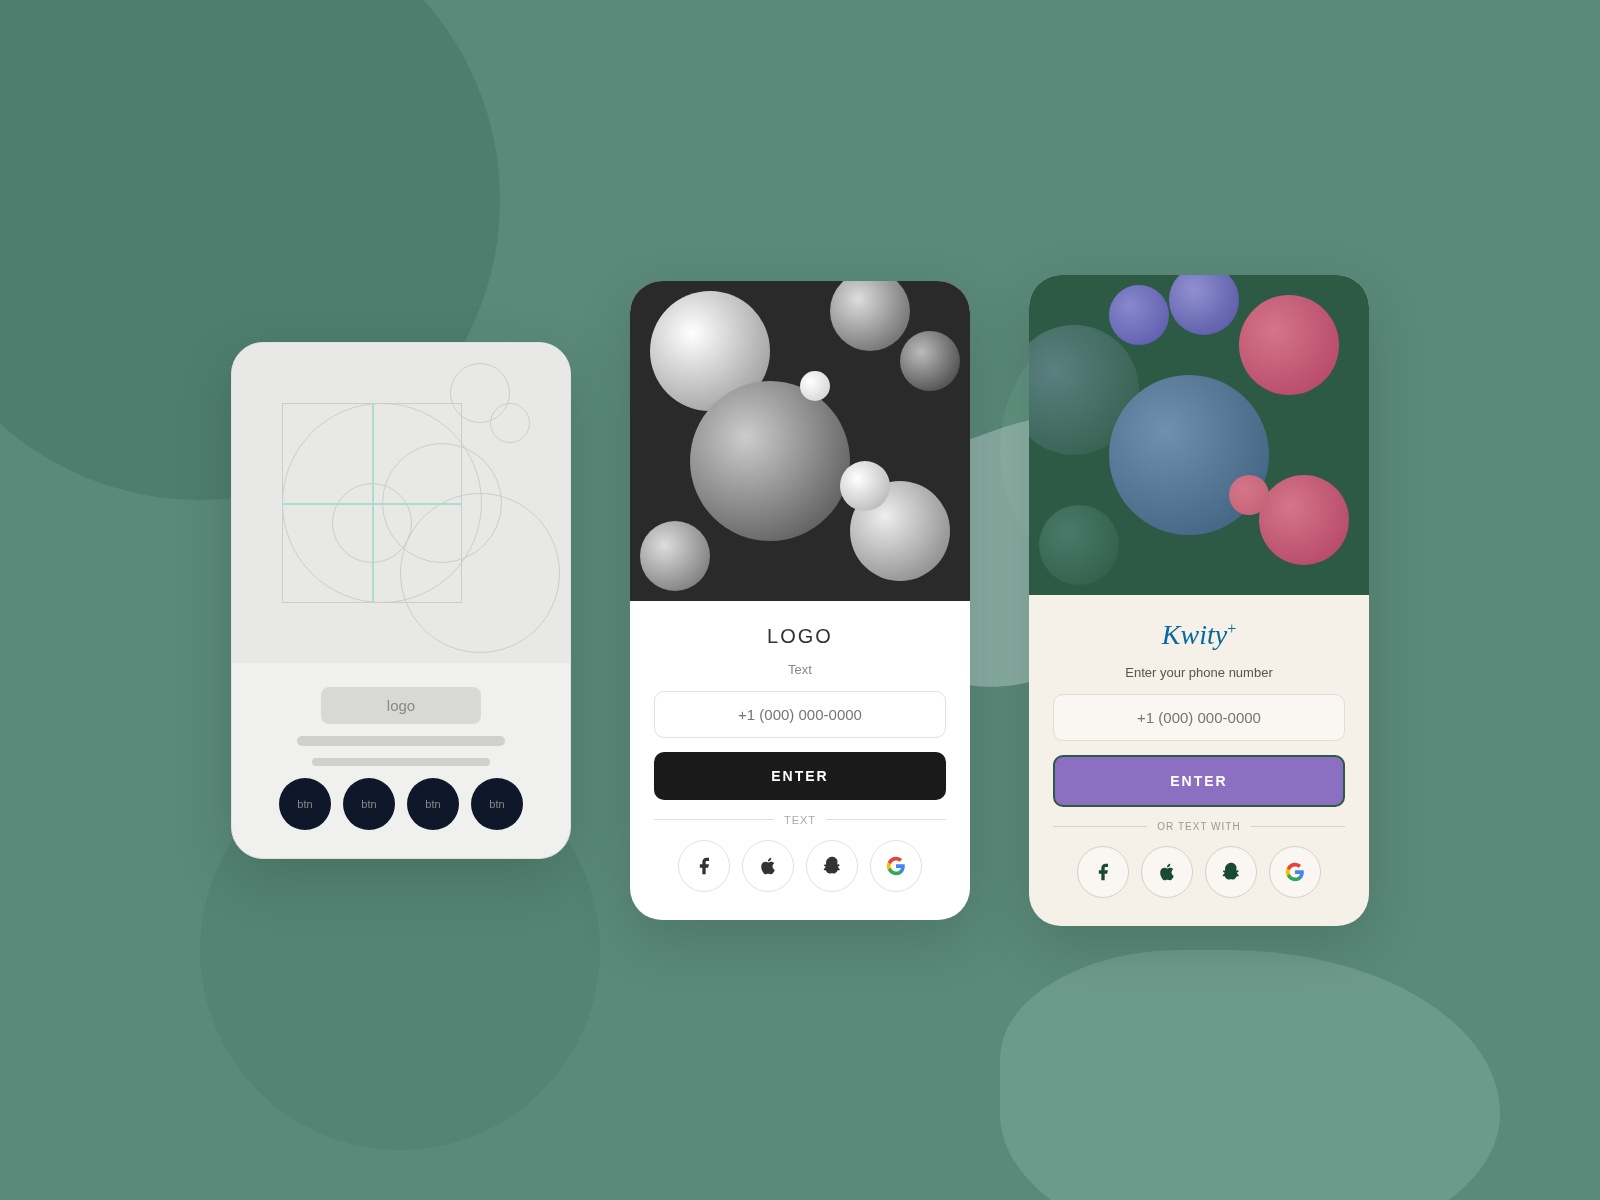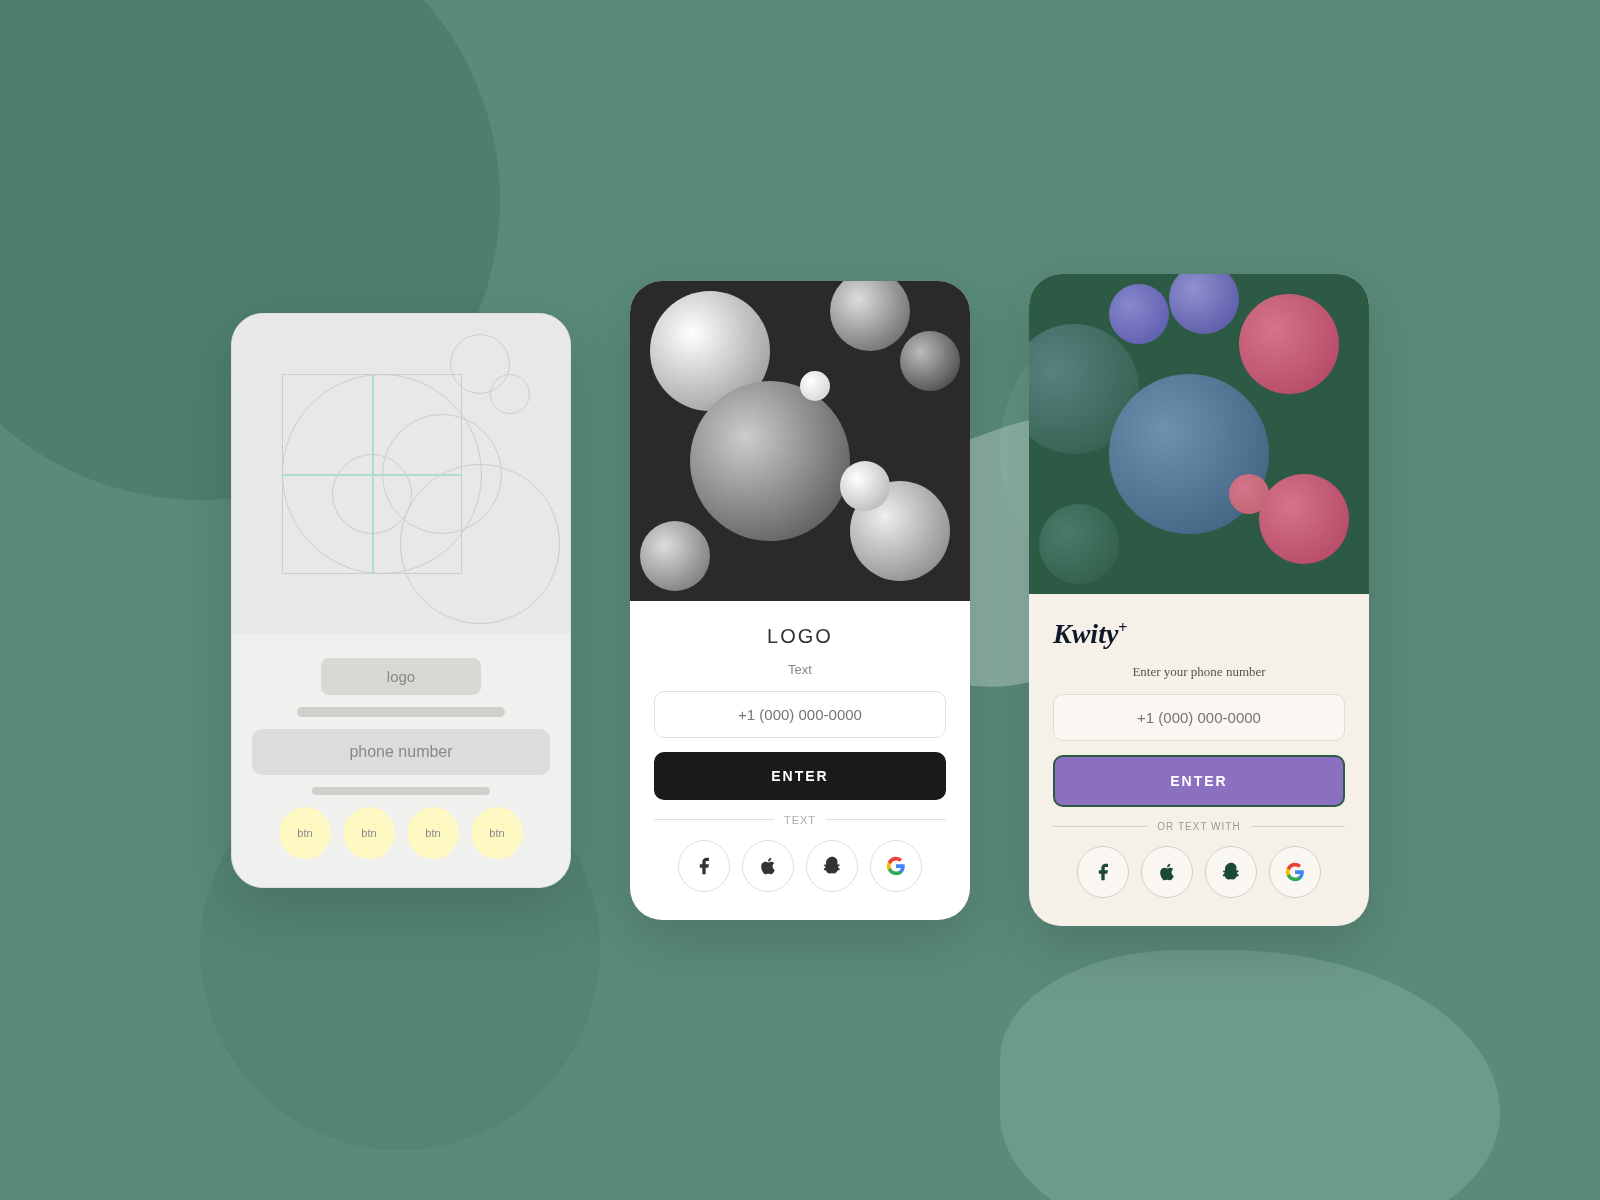--- a/index.html
+++ b/index.html
@@ -158,21 +158,21 @@
     .wf-btn-row {
       display: flex;
       gap: 12px;
       justify-content: center;
     }
 
     .wf-btn-circle {
       width: 52px;
       height: 52px;
       border-radius: 50%;
-      background: #fef9c3;
+      background: #0f172a;
       display: flex;
       align-items: center;
       justify-content: center;
       color: #888;
       font-size: 11px;
     }
 
     
     .card-grayscale {
       width: 340px;
@@ -286,38 +286,38 @@
     }
 
     .colored-content {
       padding: 24px 24px 28px;
       display: flex;
       flex-direction: column;
       gap: 14px;
     }
 
     .kwity-logo {
+      text-align: center;
       font-size: 28px;
-      font-weight: 700;
-      color: #0f172a;
+      font-weight: 400;
+      color: #0369a1;
       font-family: Georgia, serif;
       font-style: italic;
     }
 
     .kwity-logo sup {
       font-size: 16px;
       vertical-align: super;
       font-style: normal;
     }
 
     .colored-subtitle {
       text-align: center;
       font-size: 13px;
       color: #555;
-      font-family: Liberation Serif, serif;
     }
 
     .colored-input {
       border: 1.5px solid #e0ddd5;
       border-radius: 10px;
       padding: 14px 16px;
       font-size: 15px;
       color: #444;
       text-align: center;
       background: #faf7f2;
@@ -431,21 +431,20 @@
         <div class="wf-circle wf-c5"></div>
         <div class="wf-circle wf-c6"></div>
         <div class="wf-rect wf-r1"></div>
         <div class="wf-rect wf-r2"></div>
         <div class="wf-rect wf-r3"></div>
       </div>
     </div>
     <div class="wireframe-content">
       <div class="wf-logo-btn">logo</div>
       <div class="wf-line"></div>
-      <div class="wf-input-box">phone number</div>
       <div class="wf-line-2"></div>
       <div class="wf-btn-row">
         <div class="wf-btn-circle">btn</div>
         <div class="wf-btn-circle">btn</div>
         <div class="wf-btn-circle">btn</div>
         <div class="wf-btn-circle">btn</div>
       </div>
     </div>
   </div>
 

